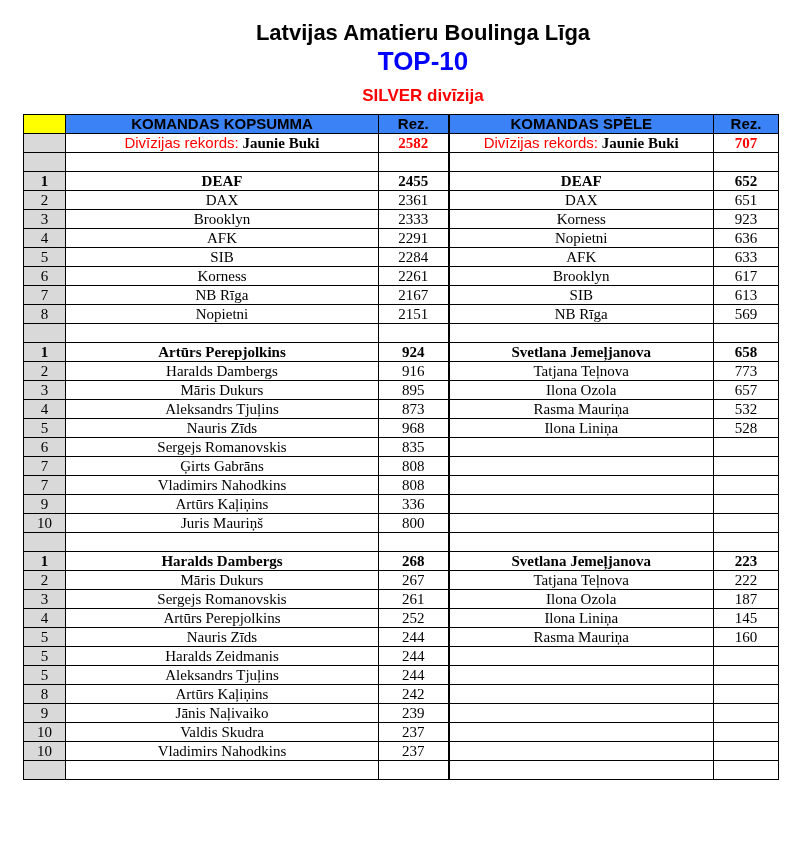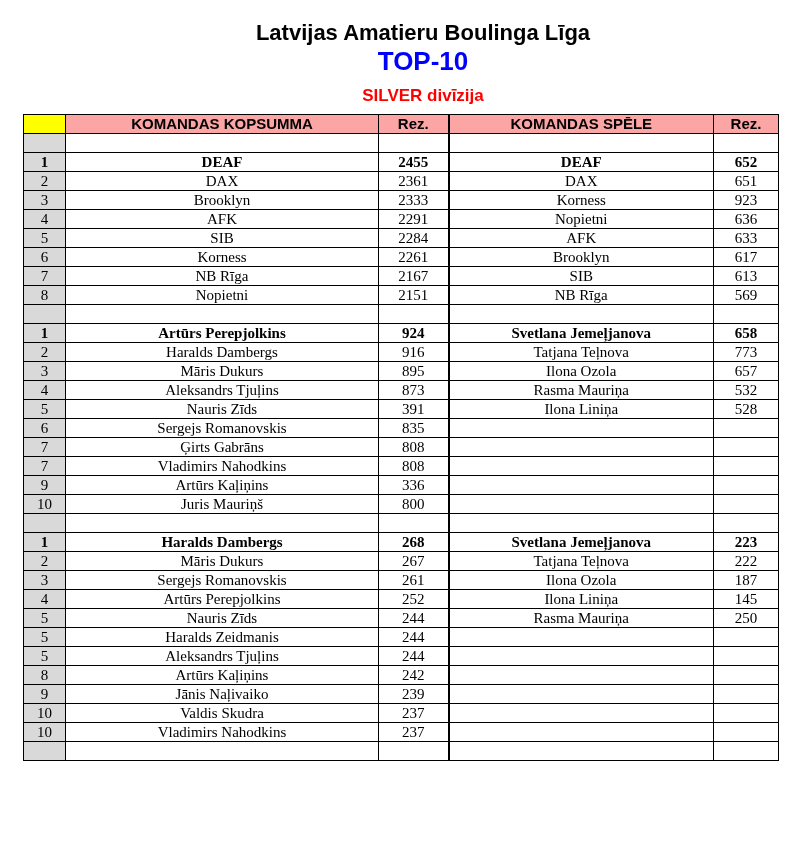--- a/index.html
+++ b/index.html
@@ -11,21 +11,21 @@
 
   table.main { position:absolute; left:23px; top:114px; border-collapse:collapse; table-layout:fixed; }
   table.main td { height:18px; padding:0; border:1px solid #000; font-family:"Liberation Serif", serif; font-size:15px; text-align:center; line-height:18px; white-space:nowrap; overflow:hidden; }
   col.c-rank { width:42px; }
   col.c-name1 { width:313px; }
   col.c-val1 { width:70px; }
   col.c-name2 { width:265px; }
   col.c-val2 { width:65px; }
   td.rank { background:#d9d9d9; }
   td.sep { border-left:2px solid #000 !important; }
-  tr.head td { background:#fca5a5; font-family:"Liberation Sans", sans-serif; font-weight:bold; font-size:15px; }
+  tr.head td { background:#3b82f6; font-family:"Liberation Sans", sans-serif; font-weight:bold; font-size:15px; }
   tr.head td.rank { background:#ffff00; }
   tr.bold td { font-weight:bold; }
   .rec-label { color:#ff0000; font-family:"Liberation Sans", sans-serif; font-weight:normal; }
   .rec-name { font-weight:bold; color:#000; }
   .rec-val { color:#ff0000; font-weight:bold; }
 </style>
 </head>
 <body>
 
 <div class="hdr t1">Latvijas Amatieru Boulinga Līga</div>
@@ -43,20 +43,27 @@
   <tbody id="tbody">
 
     <tr class="head">
       <td class="rank"></td>
       <td>KOMANDAS KOPSUMMA</td>
       <td>Rez.</td>
       <td class="sep">KOMANDAS SPĒLE</td>
       <td>Rez.</td>
     </tr>
     <tr>
+      <td class="rank"></td>
+      <td><span class="rec-label">Divīzijas rekords:</span> <span class="rec-name">Jaunie Buki</span></td>
+      <td class="rec-val">2582</td>
+      <td class="sep"><span class="rec-label">Divīzijas rekords:</span> <span class="rec-name">Jaunie Buki</span></td>
+      <td class="rec-val">707</td>
+    </tr>
+    <tr>
         <td class="rank"></td>
         <td></td>
         <td></td>
         <td class="sep"></td>
         <td></td>
       </tr>
   <tr class="bold">
         <td class="rank">1</td>
         <td>DEAF</td>
         <td>2455</td>
@@ -143,21 +150,21 @@
       <tr>
         <td class="rank">4</td>
         <td>Aleksandrs Tjuļins</td>
         <td>873</td>
         <td class="sep">Rasma Mauriņa</td>
         <td>532</td>
       </tr>
       <tr>
         <td class="rank">5</td>
         <td>Nauris Zīds</td>
-        <td>391</td>
+        <td>968</td>
         <td class="sep">Ilona Liniņa</td>
         <td>528</td>
       </tr>
       <tr>
         <td class="rank">6</td>
         <td>Sergejs Romanovskis</td>
         <td>835</td>
         <td class="sep"></td>
         <td></td>
       </tr>
@@ -222,21 +229,21 @@
         <td>Artūrs Perepjolkins</td>
         <td>252</td>
         <td class="sep">Ilona Liniņa</td>
         <td>145</td>
       </tr>
       <tr>
         <td class="rank">5</td>
         <td>Nauris Zīds</td>
         <td>244</td>
         <td class="sep">Rasma Mauriņa</td>
-        <td>250</td>
+        <td>160</td>
       </tr>
       <tr>
         <td class="rank">5</td>
         <td>Haralds Zeidmanis</td>
         <td>244</td>
         <td class="sep"></td>
         <td></td>
       </tr>
       <tr>
         <td class="rank">5</td>

